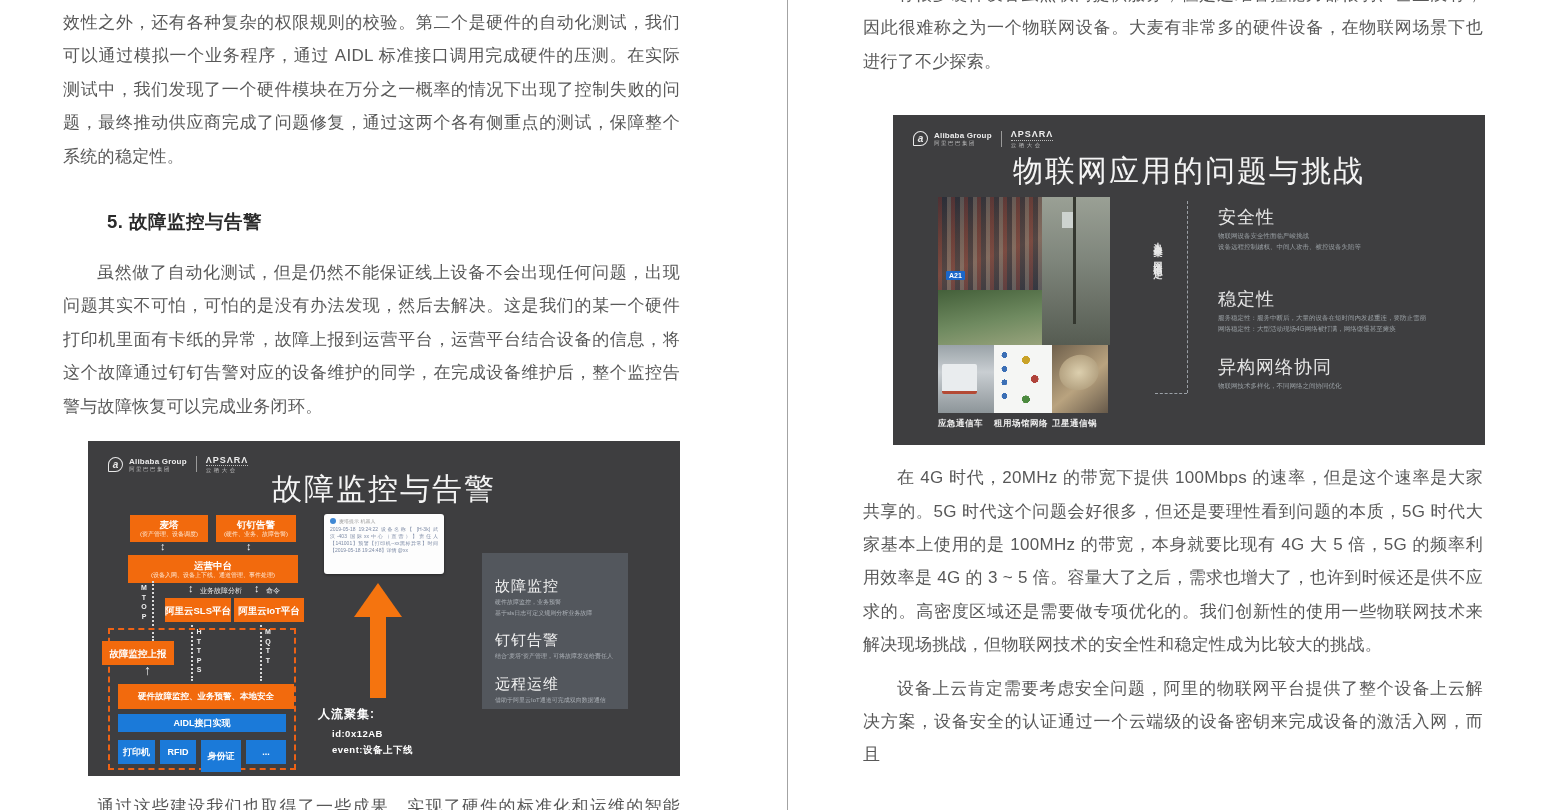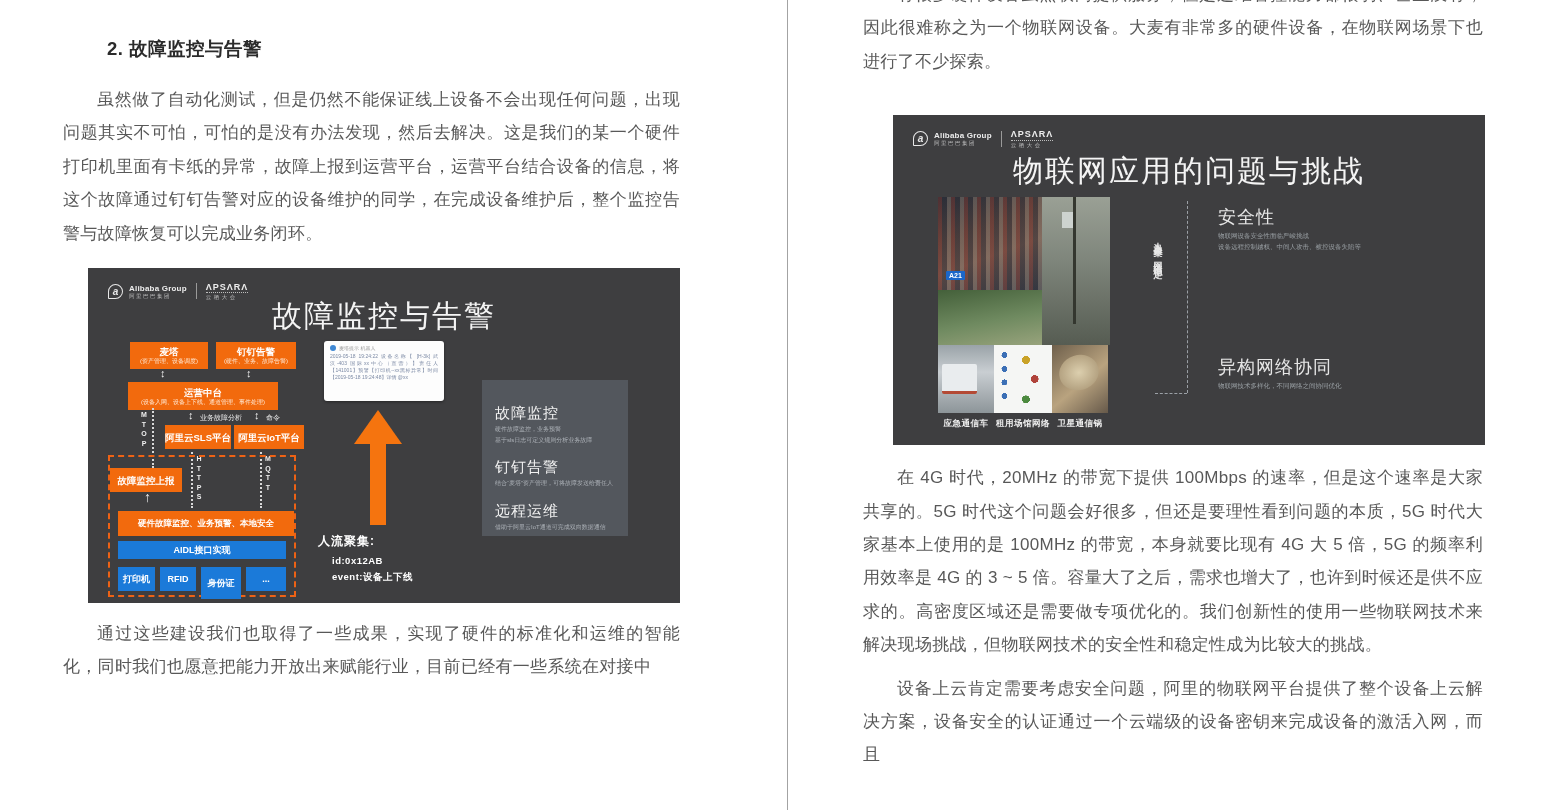--- a/index.html
+++ b/index.html
@@ -112,40 +112,41 @@
     radial-gradient(circle 4px at 55% 22%, #c9a227 97%, transparent),
     radial-gradient(circle 4px at 70% 50%, #b0433a 97%, transparent),
     radial-gradient(circle 4px at 55% 80%, #4c8a3f 97%, transparent),
     #f5f6f4; }
   .ph-dish { width:56px; height:68px; background:linear-gradient(140deg,#6f604c,#b9a37f 55%,#66594ا 100%); background:linear-gradient(140deg,#6f604c,#b9a37f 55%,#66594a 100%); }
   .ph-dish-face { position:absolute; left:12%; top:14%; width:72%; height:52%; border-radius:50%;
     background:radial-gradient(#dccfae,#a4906f); transform:rotate(-18deg); }
   .badge-a21 { position:absolute; left:8px; bottom:10px; background:#1b66c9; color:#fff;
     font-size:7px; font-weight:bold; padding:1px 3px; border-radius:1px; }
   .captions { display:flex; margin-top:5px; }
-  .captions span { color:#f0f0f0; font-size:8.5px; font-weight:bold; text-align:center; letter-spacing:.5px;font-family:Liberation Mono, monospace; }
+  .captions span { color:#f0f0f0; font-size:8.5px; font-weight:bold; letter-spacing:.5px;font-family:Liberation Mono, monospace; }
   .cap-1 { width:56px; } .cap-2 { width:58px; } .cap-3 { width:56px; }
 
   .side-label { position:absolute; left:258px; top:120px; writing-mode:vertical-rl;
     color:#e8e8e8; font-size:9px; font-weight:bold; letter-spacing:2px; }
   .dash-vline { position:absolute; left:294px; top:86px; height:192px; border-left:1px dashed #9ba0a6; }
   .dash-hline { position:absolute; left:262px; top:278px; width:32px; border-top:1px dashed #9ba0a6; }
   .iot-sec { position:absolute; left:0; }
   .iot-sec-title { color:#e6e6e6; font-size:18px; font-weight:400; letter-spacing:1px; }
   .iot-sec-line { display:block; color:#9aa0a4; font-size:6.5px; line-height:9px; margin-top:2px; white-space:nowrap; }
   .sec-1 { top:90px; } .sec-2 { top:172px; } .sec-3 { top:240px; }
 </style>
 </head>
 <body>
 
 <div class="doc">
 
   <div class="page page-left">
-
-    <h3 class="section-heading">2.  故障监控与告警</h3>
+    <p class="body-text" style="margin-top:6px">效性之外，还有各种复杂的权限规则的校验。第二个是硬件的自动化测试，我们可以通过模拟一个业务程序，通过 AIDL 标准接口调用完成硬件的压测。在实际测试中，我们发现了一个硬件模块在万分之一概率的情况下出现了控制失败的问题，最终推动供应商完成了问题修复，通过这两个各有侧重点的测试，保障整个系统的稳定性。</p>
+
+    <h3 class="section-heading">5.  故障监控与告警</h3>
 
     <p class="body-text indent" style="margin-top:22px">虽然做了自动化测试，但是仍然不能保证线上设备不会出现任何问题，出现问题其实不可怕，可怕的是没有办法发现，然后去解决。这是我们的某一个硬件打印机里面有卡纸的异常，故障上报到运营平台，运营平台结合设备的信息，将这个故障通过钉钉告警对应的设备维护的同学，在完成设备维护后，整个监控告警与故障恢复可以完成业务闭环。</p>
 
     <div class="slide slide-1">
       <div class="brand">
         <span class="ali-mark">a</span>
         <div class="brand-col">
           <b>Alibaba Group</b>
           <span>阿里巴巴集团</span>
         </div>
@@ -161,21 +162,21 @@
         <span class="t">麦塔</span>
         <span class="s">(资产管理、设备调度)</span>
       </div>
       <div class="fbox orange" style="left:128px;top:74px;width:80px;height:27px">
         <span class="t">钉钉告警</span>
         <span class="s">(硬件、业务、故障告警)</span>
       </div>
       <span class="flow-arrow" style="left:72px;top:100px">↕</span>
       <span class="flow-arrow" style="left:158px;top:100px">↕</span>
 
-      <div class="fbox orange" style="left:40px;top:114px;width:150px;height:28px">
+      <div class="fbox orange" style="left:40px;top:114px;width:170px;height:28px">
         <span class="t">运营中台</span>
         <span class="s">(设备入网、设备上下线、通道管理、事件处理)</span>
       </div>
 
       <span class="flow-arrow" style="left:100px;top:142px">↕</span>
       <span class="flow-label" style="left:112px;top:145px">业务故障分析</span>
       <span class="flow-arrow" style="left:166px;top:142px">↕</span>
       <span class="flow-label" style="left:178px;top:145px">命令</span>
 
       <div class="fbox orange" style="left:77px;top:157px;width:66px;height:24px">
@@ -187,21 +188,21 @@
 
       <div class="dotline" style="left:64px;top:140px;height:60px"></div>
       <div class="vword" style="left:52px;top:142px">MTOP</div>
       <div class="dotline" style="left:103px;top:184px;height:56px"></div>
       <div class="vword" style="left:107px;top:186px">HTTPS</div>
       <div class="dotline" style="left:172px;top:184px;height:56px"></div>
       <div class="vword" style="left:176px;top:186px">MQTT</div>
 
       <div class="dash-box" style="left:20px;top:187px;width:188px;height:142px"></div>
 
-      <div class="fbox orange" style="left:22px;top:200px;width:72px;height:24px">
+      <div class="fbox orange" style="left:14px;top:200px;width:72px;height:24px">
         <span class="t">故障监控上报</span>
       </div>
       <span class="flow-arrow" style="left:56px;top:224px;font-size:14px">↑</span>
 
       <div class="fbox orange" style="left:30px;top:243px;width:176px;height:25px">
         <span class="t" style="font-size:8.5px">硬件故障监控、业务预警、本地安全</span>
       </div>
       <div class="fbox blue" style="left:30px;top:273px;width:168px;height:18px">
         <span class="t">AIDL接口实现</span>
       </div>
@@ -306,20 +307,25 @@
 
       <div class="side-label">人员聚集、网络不稳定</div>
       <div class="dash-vline"></div>
       <div class="dash-hline"></div>
 
       <div class="iot-sec sec-1" style="left:325px">
         <div class="iot-sec-title">安全性</div>
         <span class="iot-sec-line">物联网设备安全性面临严峻挑战</span>
         <span class="iot-sec-line">设备远程控制越权、中间人攻击、被控设备失陷等</span>
       </div>
+      <div class="iot-sec sec-2" style="left:325px">
+        <div class="iot-sec-title">稳定性</div>
+        <span class="iot-sec-line">服务稳定性：服务中断后，大量的设备在短时间内发起重连，要防止雪崩</span>
+        <span class="iot-sec-line">网络稳定性：大型活动现场4G网络被打满，网络缓慢甚至瘫痪</span>
+      </div>
       <div class="iot-sec sec-3" style="left:325px">
         <div class="iot-sec-title">异构网络协同</div>
         <span class="iot-sec-line">物联网技术多样化，不同网络之间协同优化</span>
       </div>
     </div>
 
 
     <p class="body-text indent" style="margin-top:16px">在 4G 时代，20MHz 的带宽下提供 100Mbps 的速率，但是这个速率是大家共享的。5G 时代这个问题会好很多，但还是要理性看到问题的本质，5G 时代大家基本上使用的是 100MHz 的带宽，本身就要比现有 4G 大 5 倍，5G 的频率利用效率是 4G 的 3 ~ 5 倍。容量大了之后，需求也增大了，也许到时候还是供不应求的。高密度区域还是需要做专项优化的。我们创新性的使用一些物联网技术来解决现场挑战，但物联网技术的安全性和稳定性成为比较大的挑战。</p>
 
     <p class="body-text indent" style="margin-top:10px">设备上云肯定需要考虑安全问题，阿里的物联网平台提供了整个设备上云解决方案，设备安全的认证通过一个云端级的设备密钥来完成设备的激活入网，而且</p>

